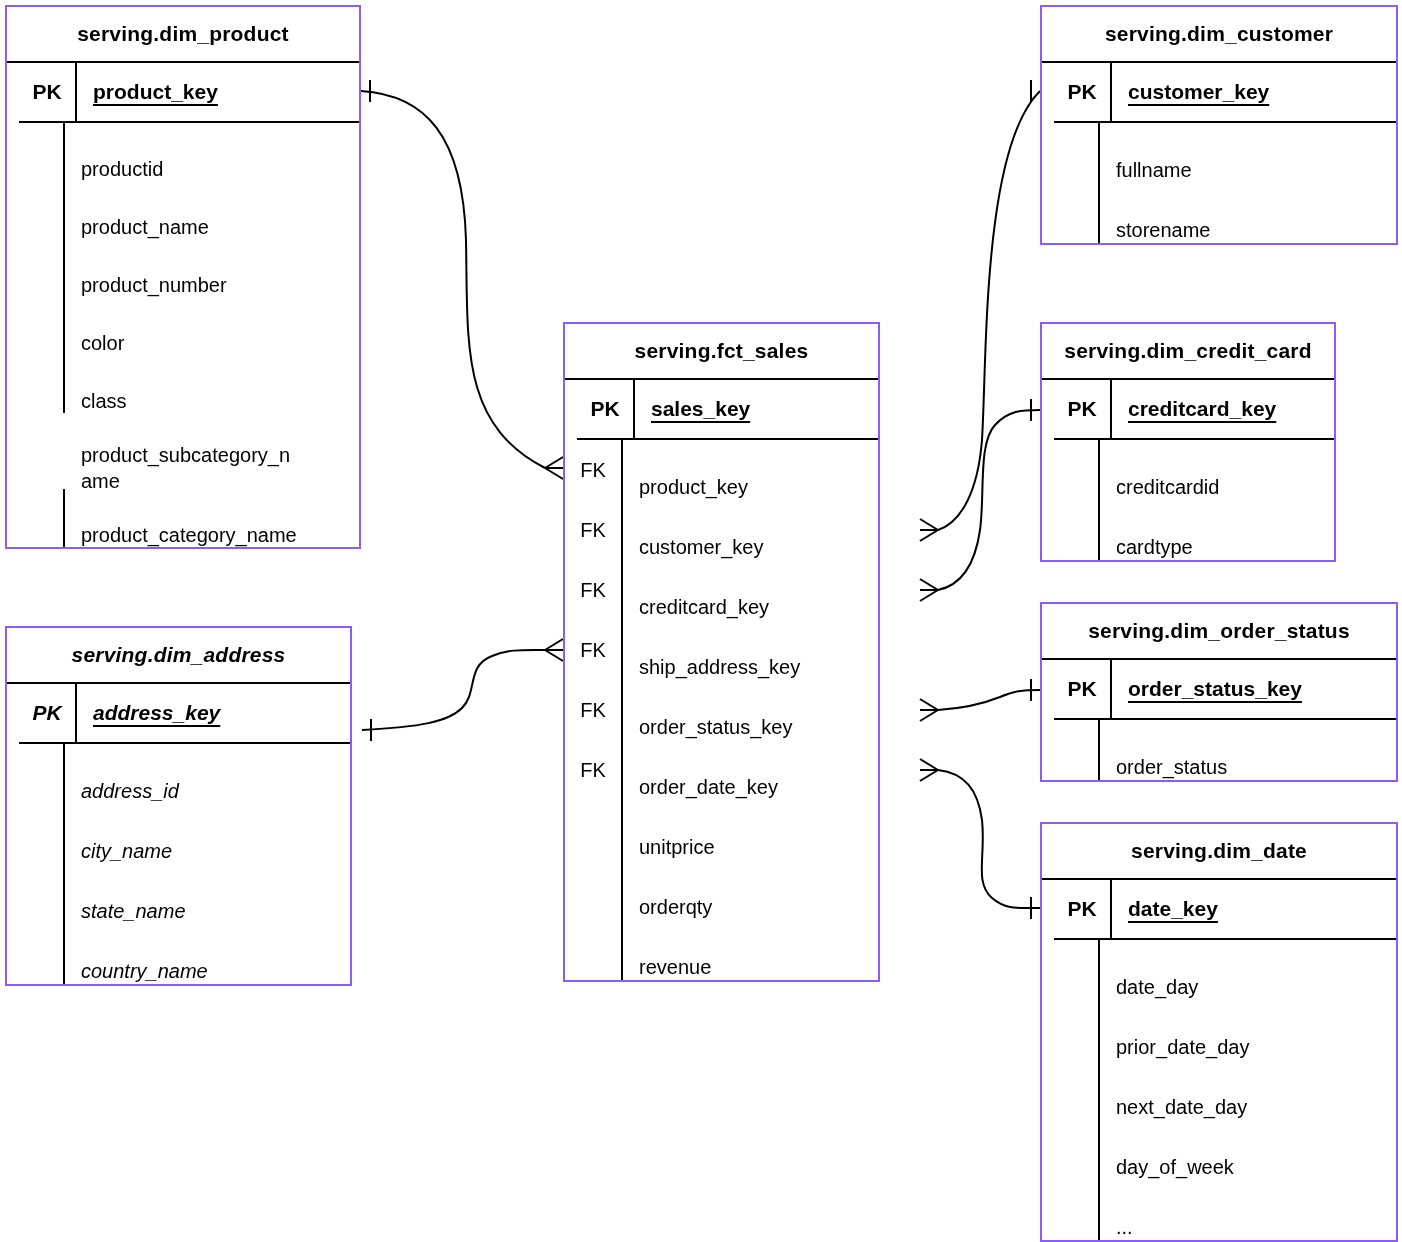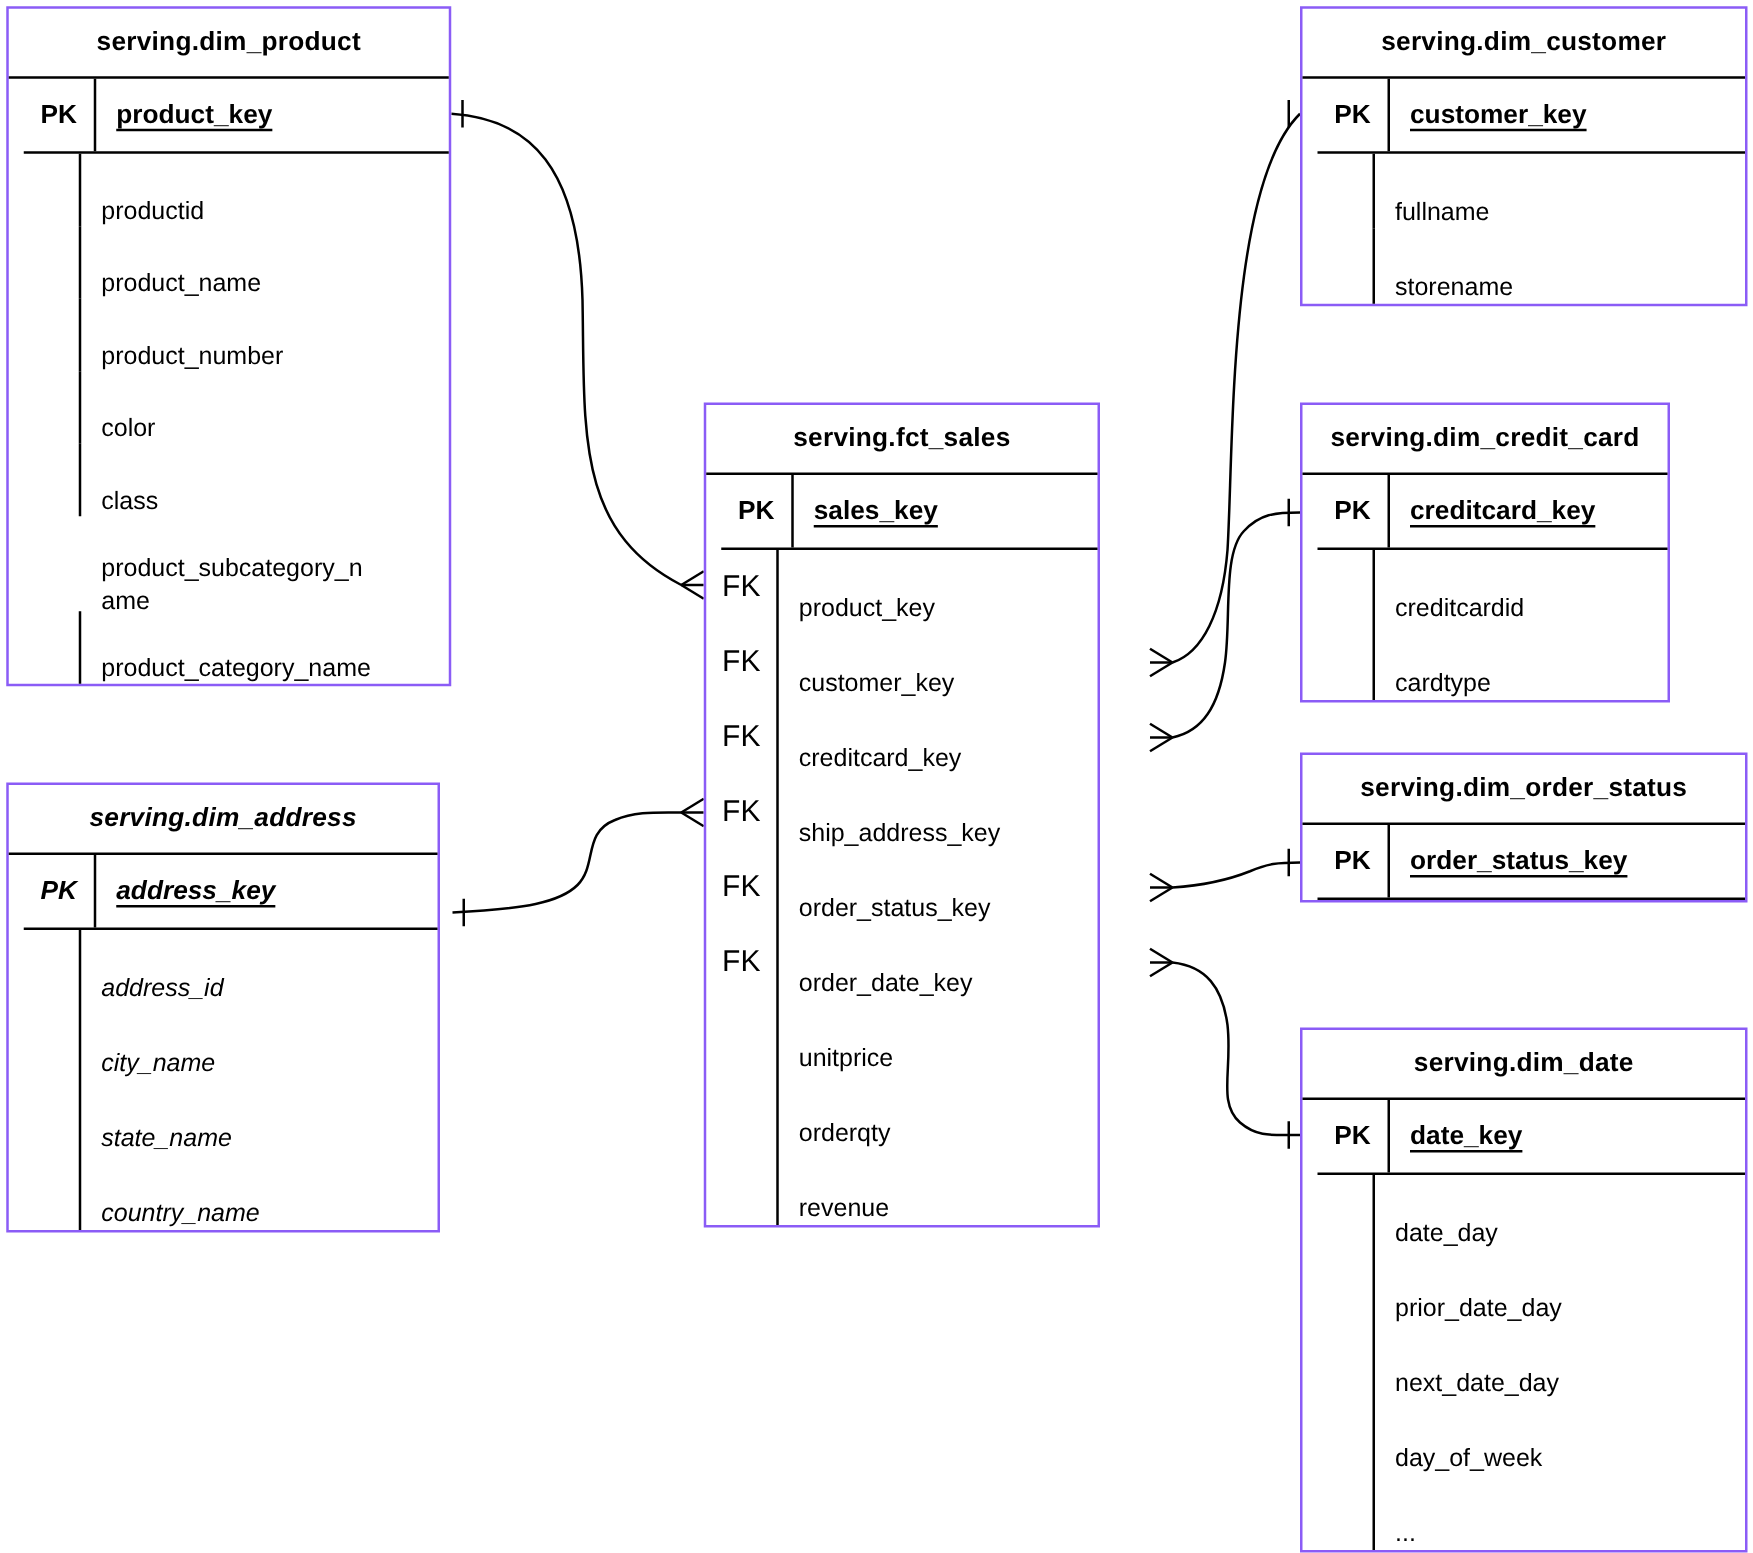--- a/index.html
+++ b/index.html
@@ -29,21 +29,21 @@
   .t-pkrow {
     height: 60px;
     border-bottom: 2px solid #000;
     display: flex;
     margin-left: 12px;
   }
   .t-key {
     flex: 0 0 58px; width: 58px;
     border-right: 2px solid #000;
     display: flex; align-items: center; justify-content: center;
-    font-size: 24px;
+    font-size: 20px;
   }
   .t-pkrow .t-key { font-weight: bold; font-size: 21px; }
   .t-pkname {
     flex: 1;
     display: flex; align-items: center;
     padding-left: 16px;
     font-weight: bold; font-size: 21px;
     text-decoration: underline;
     text-decoration-thickness: 2px;
     text-underline-offset: 5px;
@@ -250,20 +250,24 @@
         <div class="t-field">cardtype</div>
       </div>
   </div>
 
   <div class="er-table" style="left:1040px; top:602px; width:358px;">
     <div class="t-title">serving.dim_order_status</div>
     <div class="t-pkrow">
       <div class="t-key">PK</div>
       <div class="t-pkname">order_status_key</div>
     </div>
+    <div class="t-row">
+        <div class="t-key"></div>
+        <div class="t-field">order_status</div>
+      </div>
   </div>
 
   <div class="er-table" style="left:1040px; top:822px; width:358px;">
     <div class="t-title">serving.dim_date</div>
     <div class="t-pkrow">
       <div class="t-key">PK</div>
       <div class="t-pkname">date_key</div>
     </div>
     <div class="t-row">
         <div class="t-key"></div>

